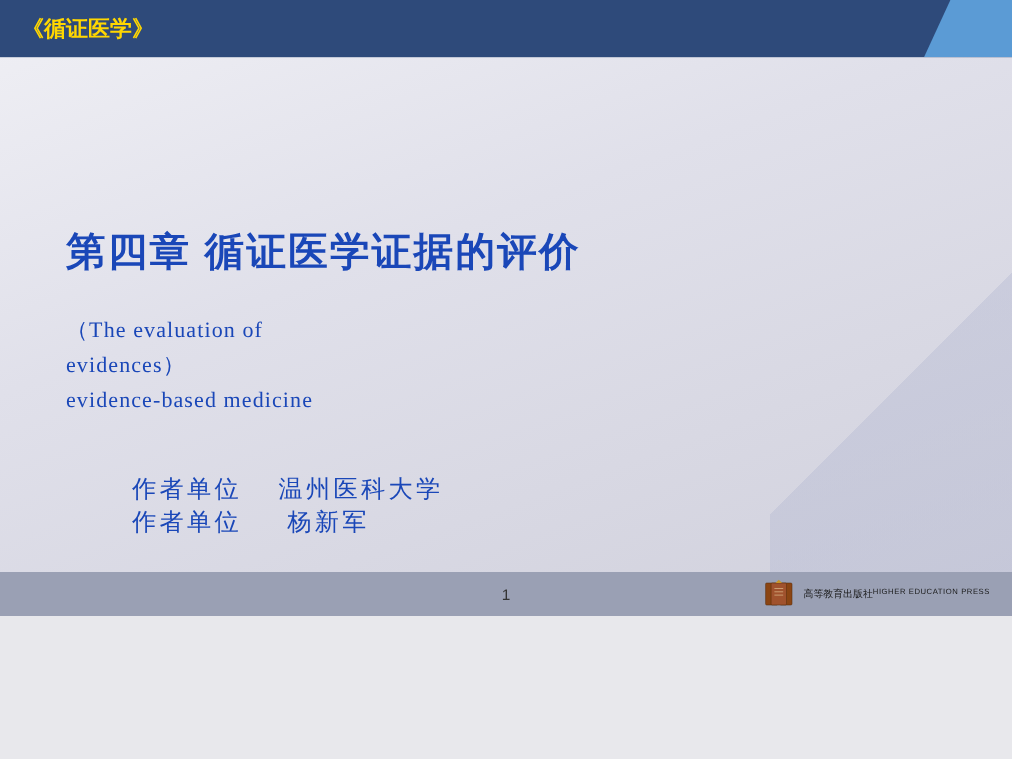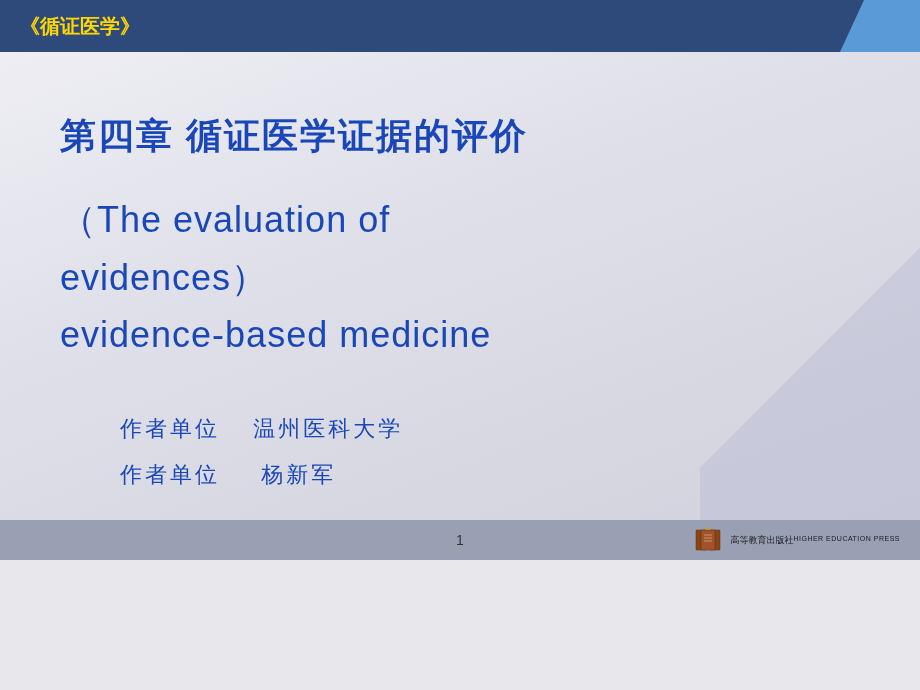--- a/index.html
+++ b/index.html
@@ -82,31 +82,31 @@
       color: #1a47b8;
       font-size: 36px;
       font-weight: bold;
       font-family: 'SimHei', 'Microsoft YaHei', sans-serif;
       margin-bottom: 30px;
       letter-spacing: 2px;
     }
 
     .subtitle-block {
       color: #1a47b8;
-      font-size: 36px;
-      font-family: Liberation Sans, sans-serif;
+      font-size: 20px;
+      font-family: Liberation Serif, serif;
       line-height: 1.6;
       margin-bottom: 50px;
       letter-spacing: 1px;
     }
 
     .author-block {
       display: flex;
       flex-direction: column;
-      gap: 16px;
+      gap: 0;
       margin-left: 60px;
     }
 
     .author-row {
       color: #1a47b8;
       font-size: 22px;
       font-family: 'SimHei', 'Microsoft YaHei', sans-serif;
       letter-spacing: 3px;
     }
 

